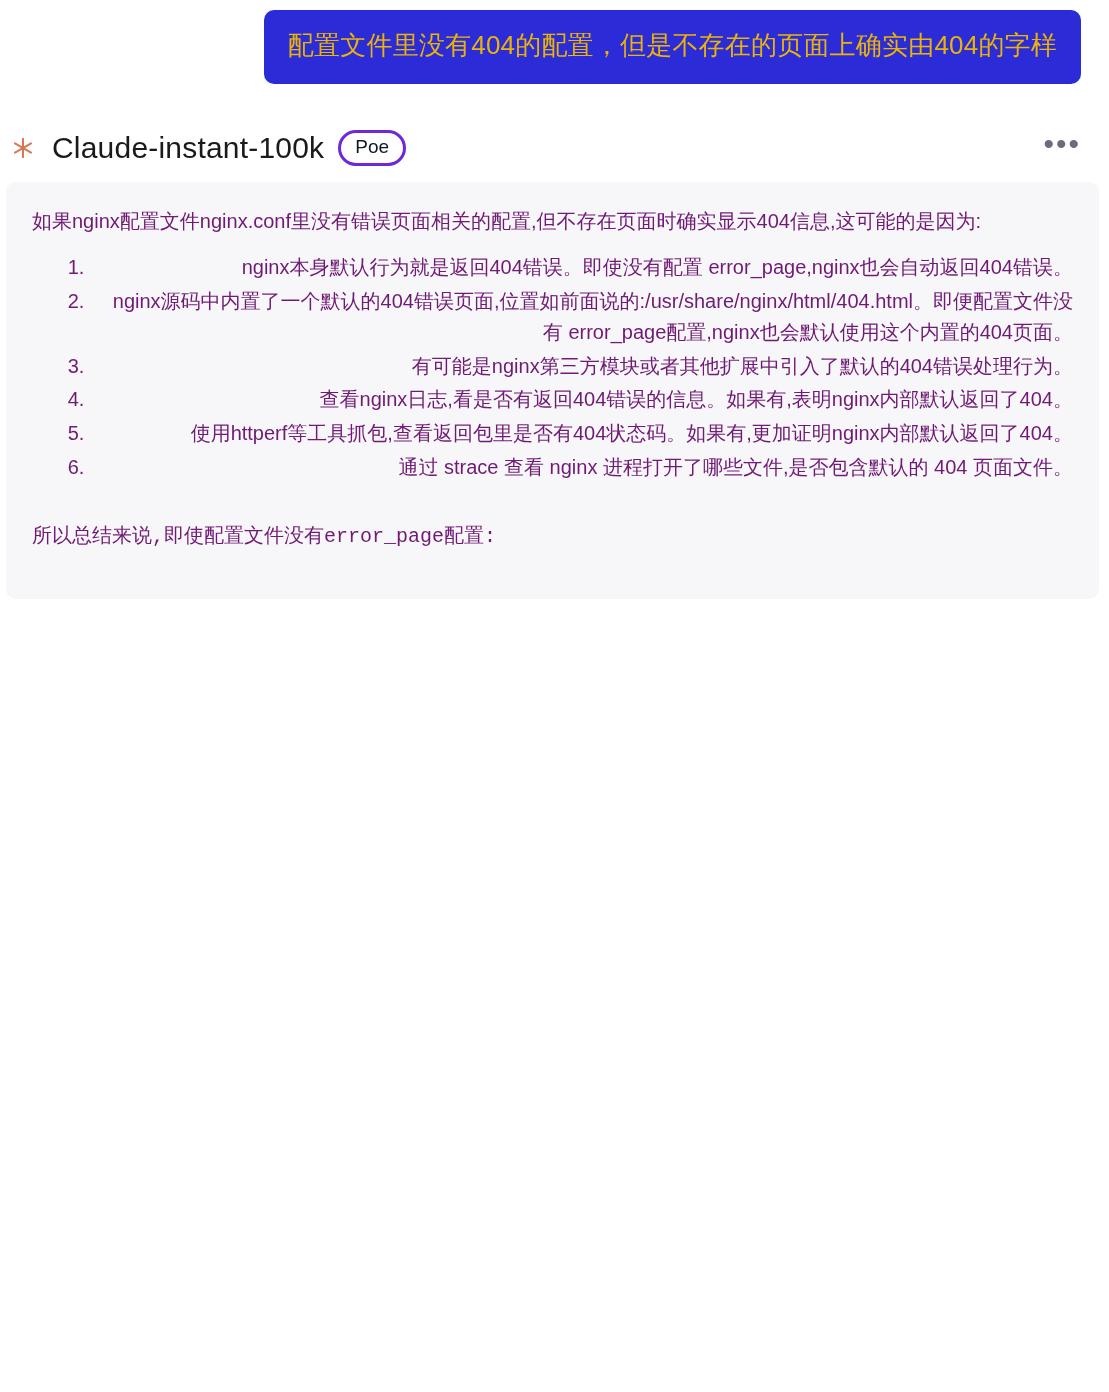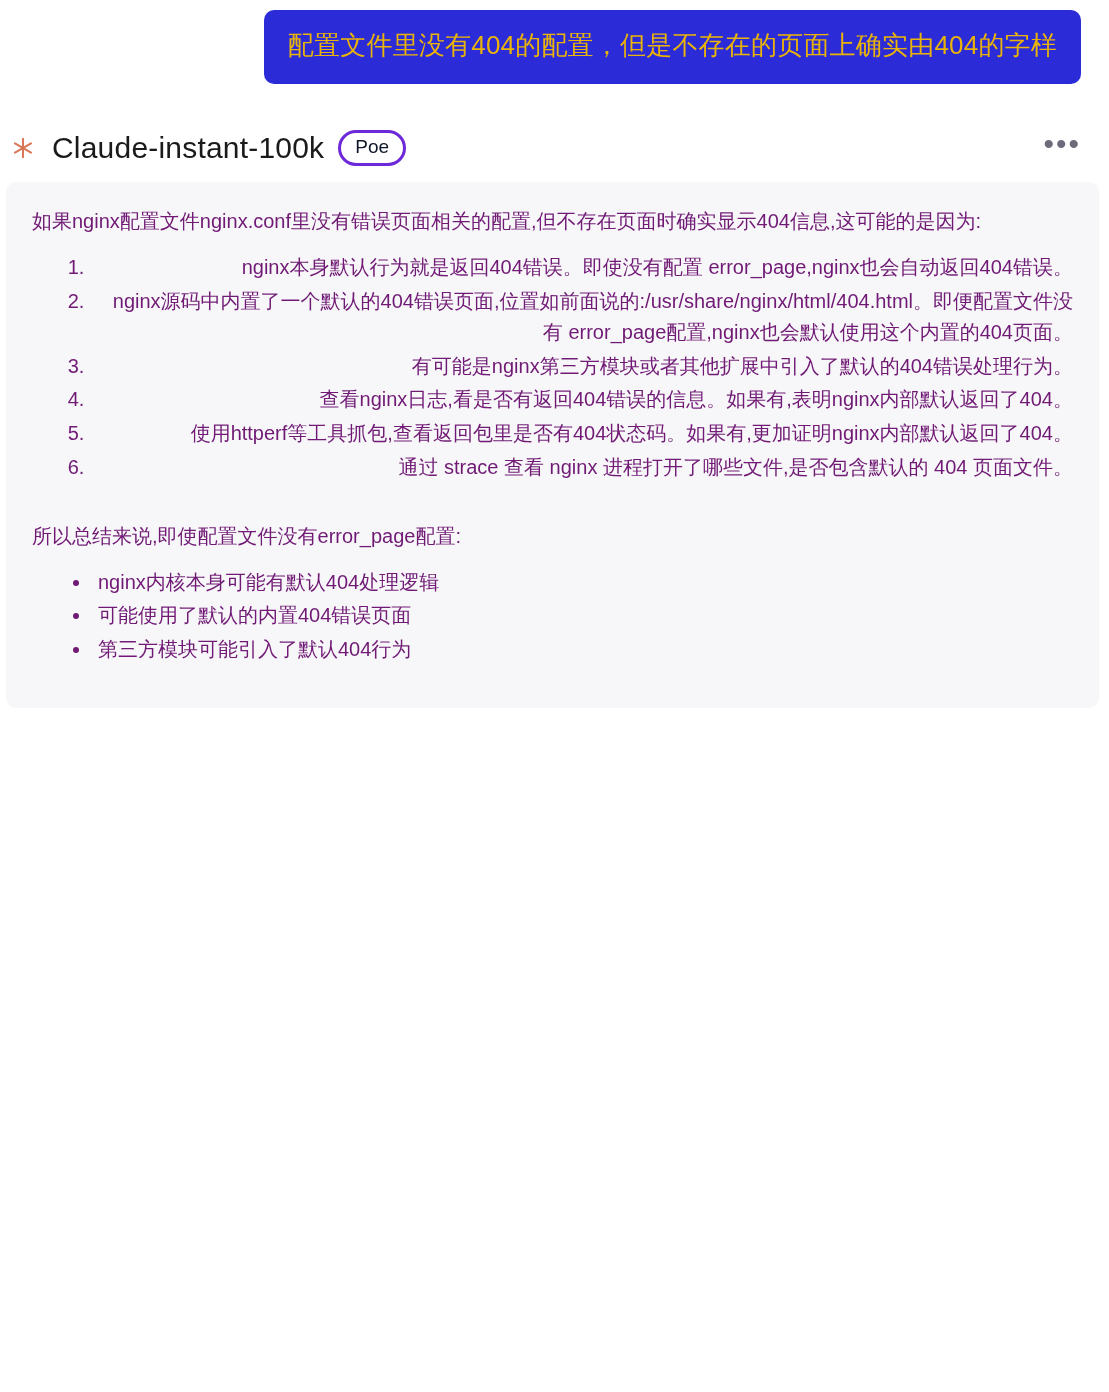--- a/index.html
+++ b/index.html
@@ -81,21 +81,21 @@
   .bot-card {
     margin: 16px 10px 0 6px;
     background: #f7f7f9;
     border-radius: 10px;
     padding: 24px 26px 40px 26px;
     color: #701a75;
     font-size: 20px;
     line-height: 1.58;
   }
   .bot-card p { margin: 0 0 6px 0; }
-  .bot-card p.gap-top { margin-top: 38px; }
+  .bot-card p.gap-top { margin-top: 38px; font-family: Liberation Mono, monospace; }
 
   ol.steps {
     margin: 14px 0 0 0;
     padding-left: 58px;
   }
   ol.steps > li {
     margin-bottom: 2px;
     padding-left: 6px;
     text-align: right;
   }
@@ -138,19 +138,14 @@
     <li>nginx本身默认行为就是返回404错误。即使没有配置 error_page,nginx也会自动返回404错误。</li>
     <li>nginx源码中内置了一个默认的404错误页面,位置如前面说的:/usr/share/nginx/html/404.html。即便配置文件没有 error_page配置,nginx也会默认使用这个内置的404页面。</li>
     <li>有可能是nginx第三方模块或者其他扩展中引入了默认的404错误处理行为。</li>
     <li>查看nginx日志,看是否有返回404错误的信息。如果有,表明nginx内部默认返回了404。</li>
     <li>使用httperf等工具抓包,查看返回包里是否有404状态码。如果有,更加证明nginx内部默认返回了404。</li>
     <li>通过 strace 查看 nginx 进程打开了哪些文件,是否包含默认的 404 页面文件。</li>
   </ol>
 
   <p class="gap-top">所以总结来说,即使配置文件没有error_page配置:</p>
 
-  <ul class="bullets">
-    <li>nginx内核本身可能有默认404处理逻辑</li>
-    <li>可能使用了默认的内置404错误页面</li>
-    <li>第三方模块可能引入了默认404行为</li>
-  </ul>
 
 </div>
 
 </body></html>

